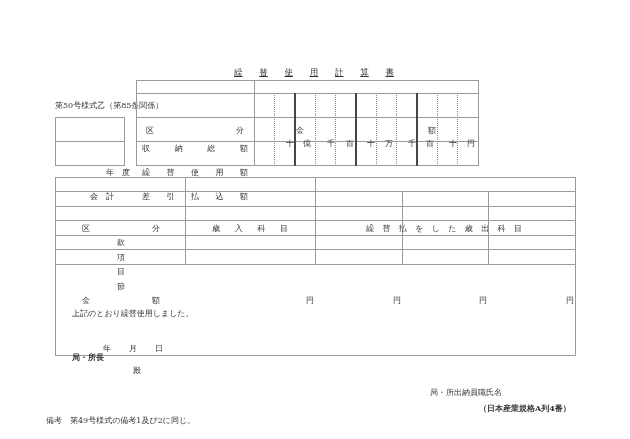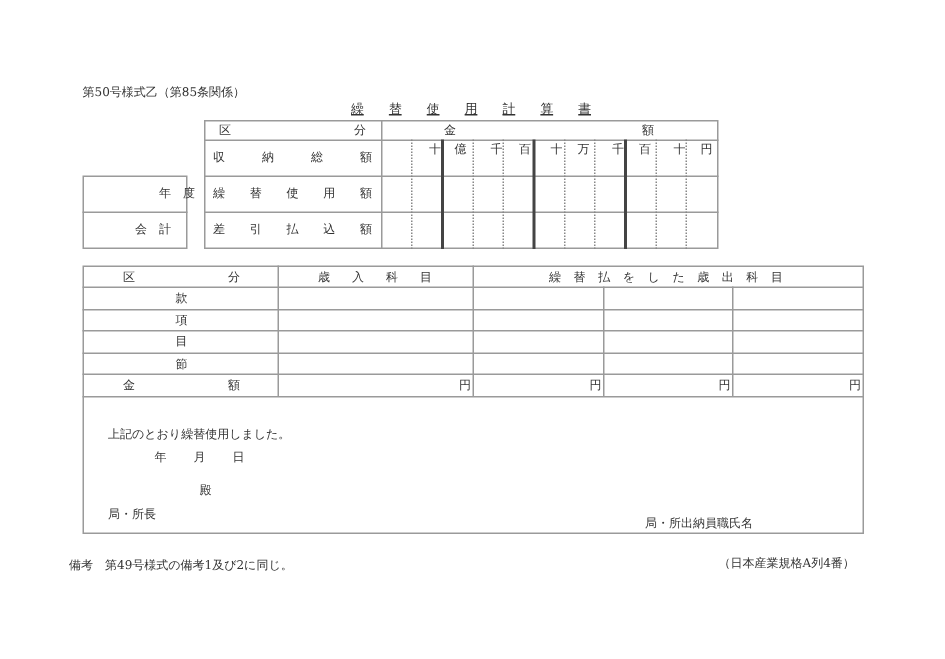--- a/index.html
+++ b/index.html
@@ -1,19 +1,19 @@
 <!DOCTYPE html>
 <html><head>
 <meta charset="utf-8">
 <style>
   html, body { margin:0; padding:0; }
   body { width:630px; height:439px; background:#ffffff; position:relative; overflow:hidden;
          font-family:"DejaVu Serif","Liberation Serif",serif; color:#333; }
   .abs { position:absolute; }
-  .t { font-size:8px; white-space:nowrap; line-height:1; }
+  .t { font-size:8px; white-space:nowrap; line-height:1;margin-top:44px; }
   .line-h { position:absolute; height:1px; background:#9a9a9a; }
   .line-v { position:absolute; width:1px; background:#9a9a9a; }
   .bold-v { position:absolute; width:2px; background:#444; }
   .dot-v { position:absolute; width:0; border-left:1px dotted #888; }
   .box { position:absolute; border:1px solid #9a9a9a; box-sizing:border-box; }
   .spread { display:flex; justify-content:space-between; }
   .title { font-size:8.5px; text-decoration:underline; }
 </style>
 </head>
 <body>
@@ -133,24 +133,24 @@
 <div class="abs spread t" style="left:82px;top:253px;width:78px;">
   <span>金</span>
     <span>額</span>
 </div>
 
 <div class="abs t" style="left:306px;top:253px;">円</div>
 <div class="abs t" style="left:393px;top:253px;">円</div>
 <div class="abs t" style="left:479px;top:253px;">円</div>
 <div class="abs t" style="left:566px;top:253px;">円</div>
 
-<div class="abs t" style="left:72px;top:286px;">上記のとおり繰替使用しました。</div>
+<div class="abs t" style="left:72px;top:266px;">上記のとおり繰替使用しました。</div>
 <div class="abs" style="left:103px;top:301px;width:60px;display:flex;justify-content:space-between;">
   <span class="t">年</span>
     <span class="t">月</span>
     <span class="t">日</span>
 </div>
-<div class="abs t" style="left:72px;top:339px;">局・所長</div>
+<div class="abs t" style="left:72px;top:309px;font-weight:bold;">局・所長</div>
 <div class="abs t" style="left:133px;top:323px;">殿</div>
 <div class="abs t" style="left:430px;top:345px;">局・所出納員職氏名</div>
 
-<div class="abs t" style="left:479px;top:372px;">（日本産業規格A列4番）</div>
+<div class="abs t" style="left:479px;top:360px;font-weight:bold;">（日本産業規格A列4番）</div>
 <div class="abs t" style="left:46px;top:373px;">備考　第49号様式の備考1及び2に同じ。</div>
 
 </body></html>

